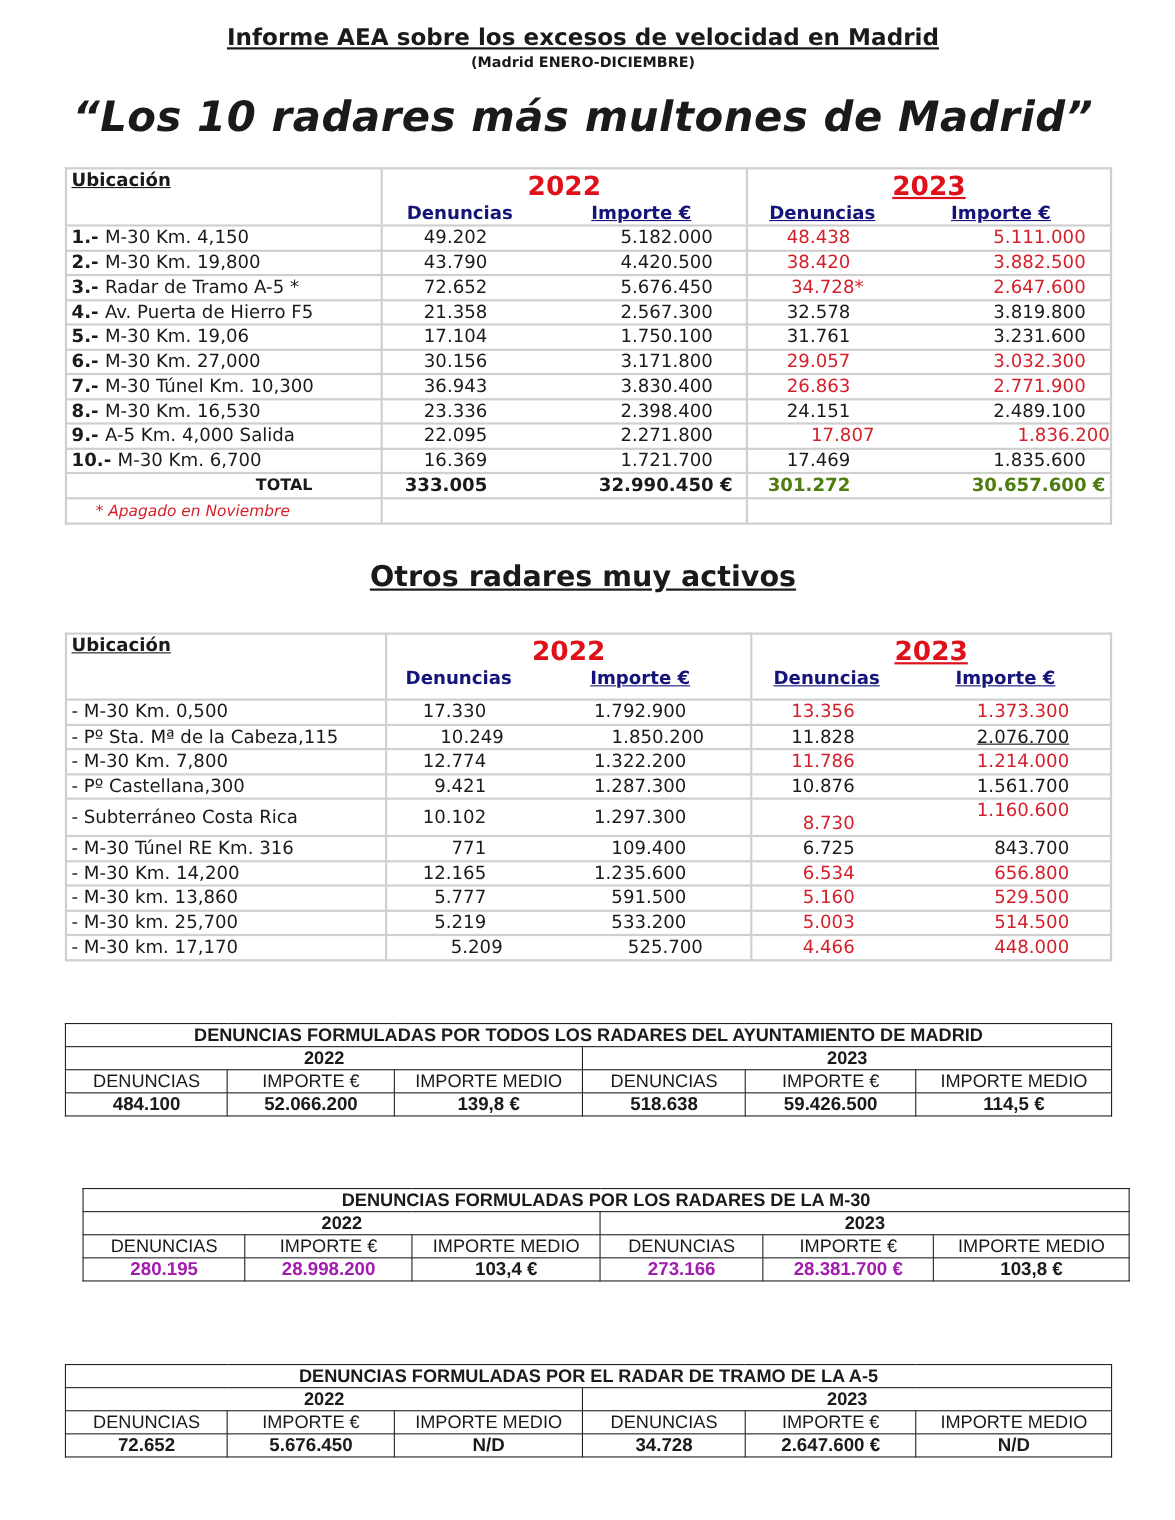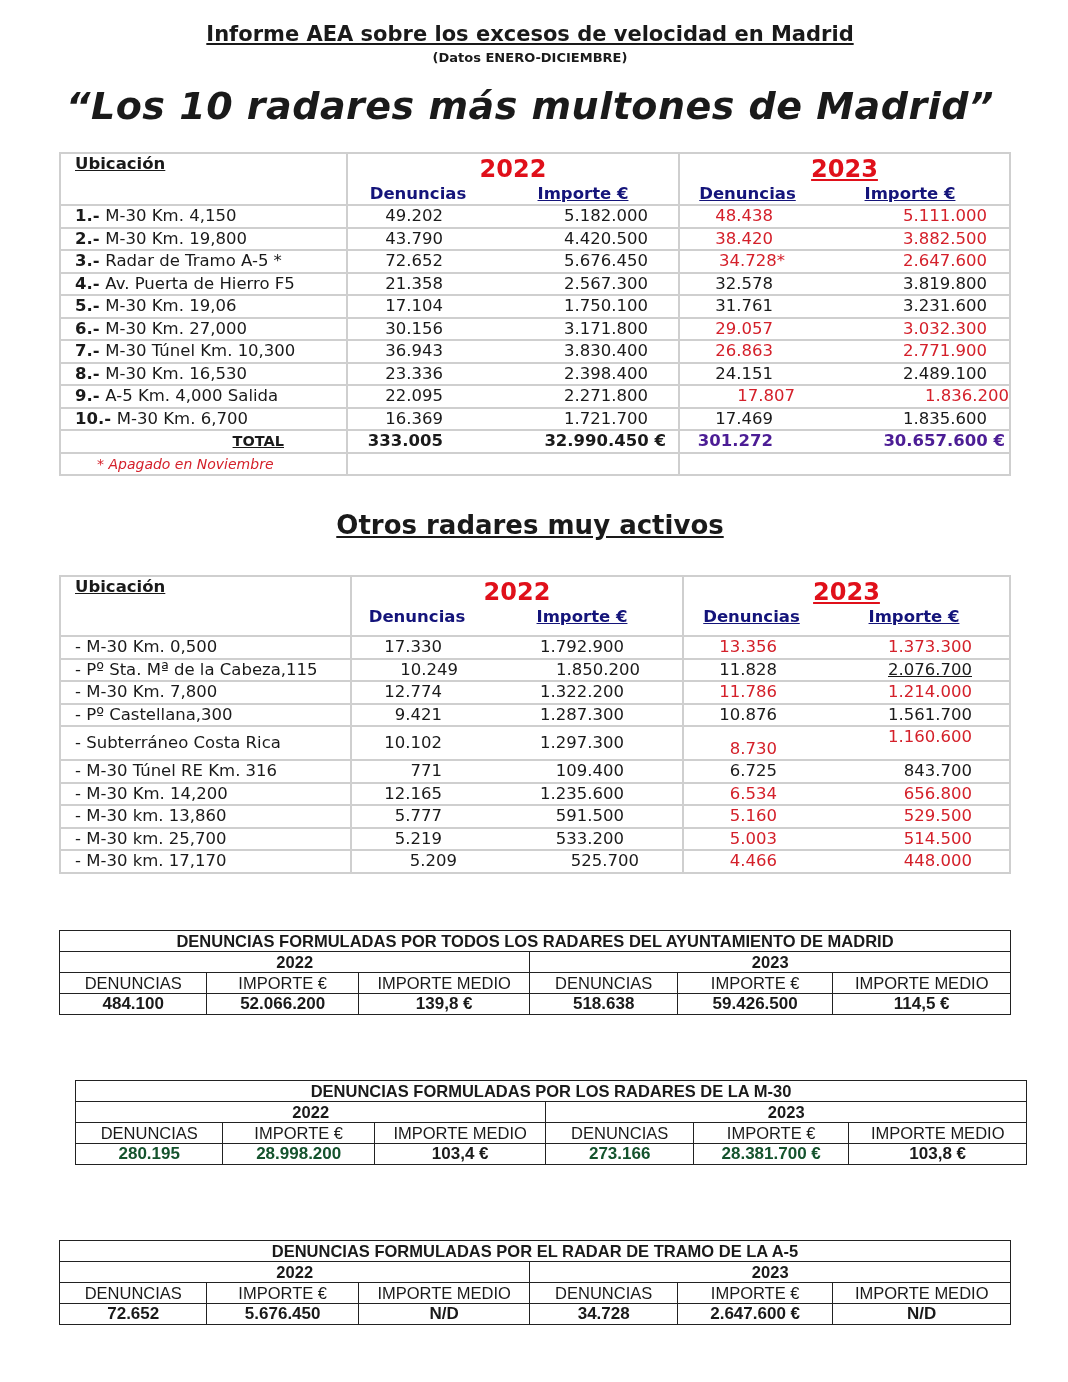--- a/index.html
+++ b/index.html
@@ -7,51 +7,51 @@
   .abs { position: absolute; }
   .center { text-align: center; }
   #report-title { left: 0; width: 1060px; top: 22px; font-size: 21px; font-weight: bold; text-decoration: underline; }
   #report-sub { left: 0; width: 1060px; top: 50px; font-size: 13px; font-weight: bold; }
   #main-title { left: 0; width: 1060px; top: 84px; font-size: 38px; font-weight: bold; font-style: italic; letter-spacing: 0.5px; }
   #sec2-title { left: 0; width: 1060px; top: 510px; font-size: 26px; font-weight: bold; text-decoration: underline; }
 
   table { border-collapse: collapse; }
   .rank { position: absolute; left: 59px; width: 952px; font-size: 16.5px; }
   .rank td { border: 2px solid #cfcfcf; padding: 0; height: 20.5px; line-height: 20px; white-space: nowrap; }
-  .rank td.loc { width: 292px; padding-left: 14px; }
+  .rank td.loc { width: 292px; padding-left: 4px; }
   .rank td.grp { width: 320px; }
   .rank .hdr td { border-bottom: none; border-top: none; }
   .rank .hdrtop td { border-top: 2px solid #cfcfcf; }
   .rank .hdr td.loc { border-right: 2px solid #cfcfcf; }
   .year { font-size: 24px; font-weight: bold; color: #e0101a; text-align: center; height: 30px; line-height: 30px; }
   .year.ul { text-decoration: underline; }
   .colh { font-weight: bold; color: #14147a; font-size: 16.5px; display: inline-block; text-align: center; }
   .colh.ul { text-decoration: underline; }
   .ubic { font-weight: bold; text-decoration: underline; vertical-align: top; }
   .num { display: inline-block; text-align: right; }
   .red { color: #d4202a; }
-  .redb { color: #4c1d95; font-weight: bold; }
+  .redb { color: #4d7c0f; font-weight: bold; }
   .b { font-weight: bold; }
   .note { color: #d4202a; font-style: italic; font-size: 14px; padding-left: 22px; }
   .pair { display: flex; }
   .pair > span { display: block; }
 
   .summary { position: absolute; left: 59px; width: 952px; font-family: "Liberation Sans", sans-serif; }
   .summary td { border: 1.5px solid #222; text-align: center; height: 20px; line-height: 20px; padding: 0; font-size: 16.5px; }
   .summary .t { font-weight: bold; font-size: 16.5px; }
   .summary .y { font-weight: bold; }
   .summary .h { font-weight: normal; }
   .summary .v { font-weight: bold; font-size: 17px; }
-  .summary .v.r { color: #14532d; }
+  .summary .v.r { color: #a21caf; }
 </style>
 </head>
 <body>
 
 <div class="abs center" id="report-title">Informe AEA sobre los excesos de velocidad en Madrid</div>
-<div class="abs center" id="report-sub">(Datos ENERO-DICIEMBRE)</div>
+<div class="abs center" id="report-sub">(Madrid ENERO-DICIEMBRE)</div>
 <div class="abs center" id="main-title">“Los 10 radares más multones de Madrid”</div>
 
 <table class="rank" id="top10" style="top:152px;">
   <tbody id="top10-body">
       <tr class="hdr hdrtop">
         <td class="loc" style="vertical-align: top; border-left: 2px solid rgb(207, 207, 207);"><span class="ubic">Ubicación</span></td>
         <td class="grp" style="border-left: 2px solid rgb(207, 207, 207);">
           <div class="year">2022</div>
           <div class="pair">
             <span class="colh" style="width: 140px;">Denuncias</span>
@@ -210,21 +210,21 @@
           </div>
         </td>
         <td class="grp">
           <div class="pair">
             <span class="num" style="width: 93px;">17.469</span>
             <span class="num" style="width: 214px;">1.835.600</span>
           </div>
         </td>
       </tr>
       <tr>
-        <td class="loc b" style="text-align: right; padding-right: 62px; font-size: 14.5px; text-decoration: underline;"><span>TOTAL</span></td>
+        <td class="loc b" style="text-align: right; padding-right: 62px; font-size: 14.5px;"><span>TOTAL</span></td>
         <td class="grp">
           <div class="pair">
             <span class="num b" style="width: 95px;">333.005</span>
             <span class="num b" style="width: 223px;">32.990.450 €</span>
           </div>
         </td>
         <td class="grp">
           <div class="pair">
             <span class="num redb" style="width: 93px;">301.272</span>
             <span class="num redb" style="width: 232px;">30.657.600 €</span>

